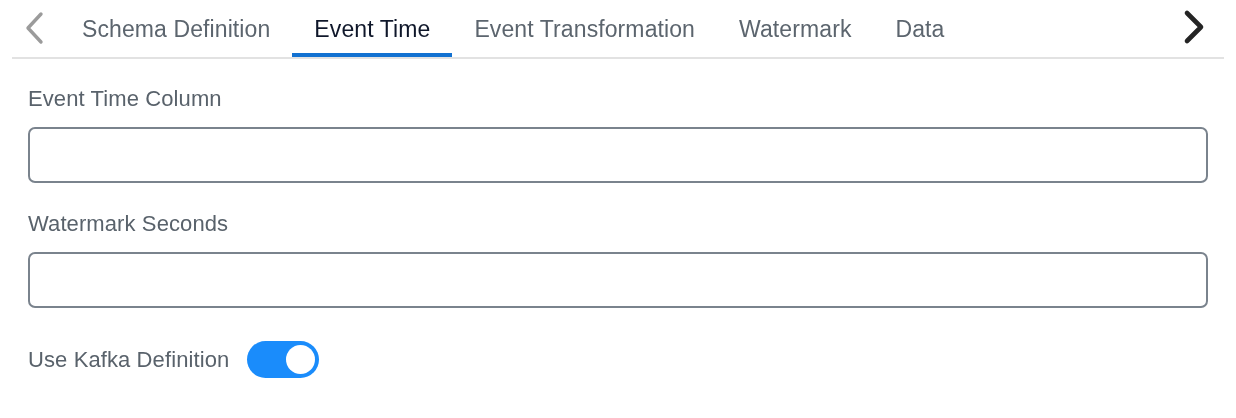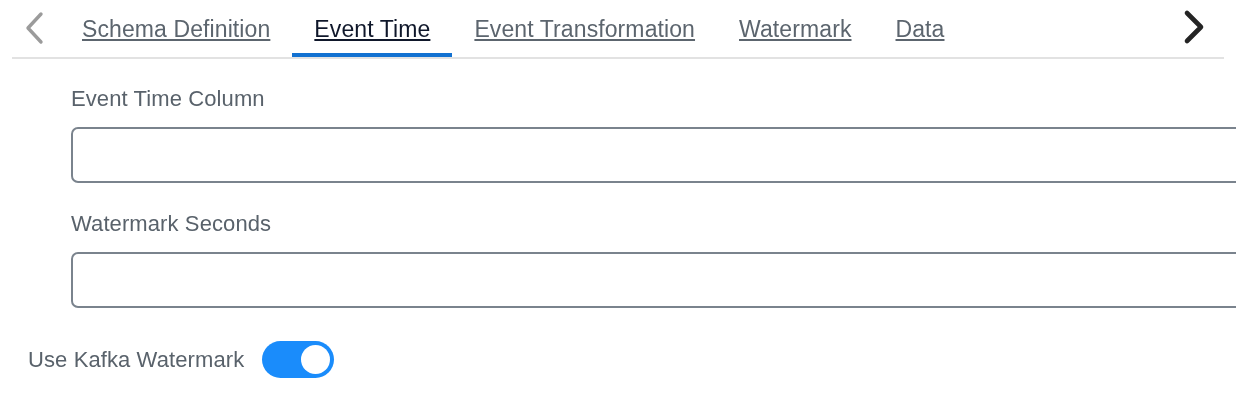--- a/index.html
+++ b/index.html
@@ -51,21 +51,20 @@
     justify-content: center;
     padding: 0 22px;
     font-size: 23px;
     color: #5c656e;
     letter-spacing: 0.1px;
     cursor: pointer;
     position: relative;
     background: transparent;
     border: none;
     font-family: "Liberation Sans", sans-serif;
-    text-decoration: underline;
   }
   .tab.active { color: #0f172a; justify-content: center; }
   .tab.active::after {
     content: "";
     position: absolute;
     left: 0; right: 0; bottom: 1px;
     height: 4px;
     background: #1271d1;
   }
   .tabs-divider {
@@ -86,21 +85,21 @@
     justify-content: center;
     background: linear-gradient(to right, rgba(255,255,255,0) 0%, #ffffff 32%, #ffffff 100%);
     z-index: 3;
   }
 
   
   .form {
     position: relative;
     padding: 0 28px;
   }
-  .field { position: relative; margin-left: 43px; }
+  .field { position: relative; }
   .field-label {
     font-size: 22px;
     color: #59626b;
     line-height: 1;
     letter-spacing: 0.1px;
   }
   .text-input {
     display: block;
     width: 1180px;
     height: 56px;
@@ -201,19 +200,19 @@
     <div class="field-label">Event Time Column</div>
     <input class="text-input" type="text" placeholder="" style="">
   </div>
 
   <div class="field field-wm">
     <div class="field-label">Watermark Seconds</div>
     <input class="text-input" type="text" placeholder="" style="">
   </div>
 
   <div class="toggle-row">
-    <span class="toggle-label">Use Kafka Watermark</span>
+    <span class="toggle-label">Use Kafka Definition</span>
     <div class="switch" role="switch" aria-checked="true" style="background: rgb(26, 140, 251);">
       <span class="knob"></span>
     </div>
   </div>
 
 </div>
 
 </body></html>

